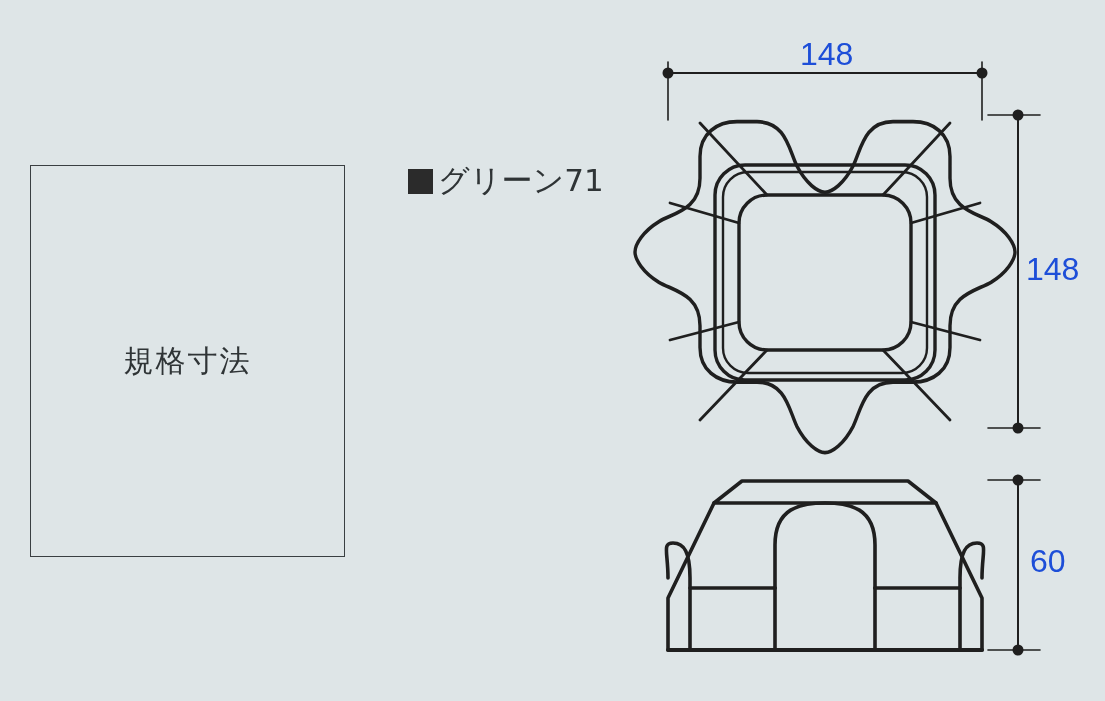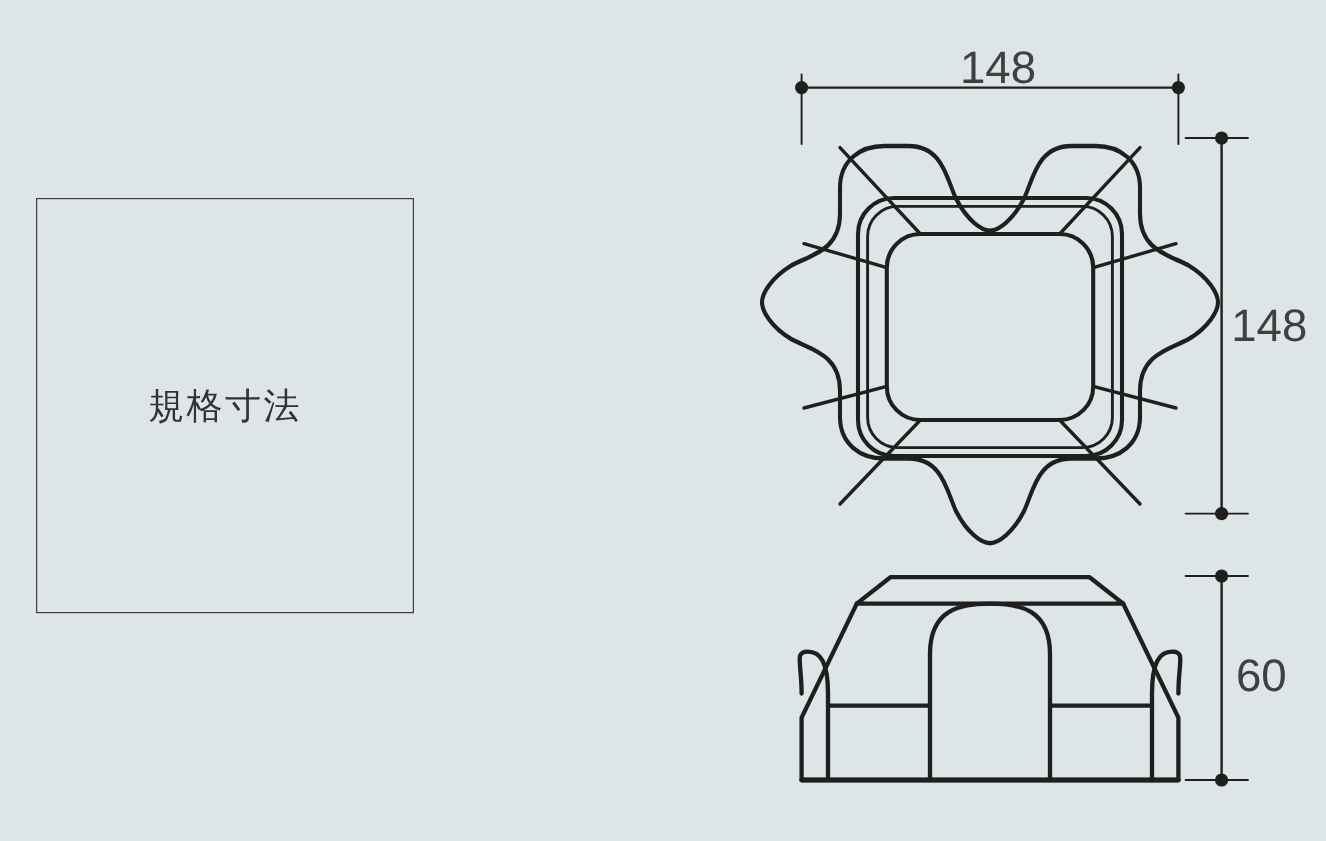--- a/index.html
+++ b/index.html
@@ -24,21 +24,21 @@
   #stage > svg {
     position: absolute;
     left: 0;
     top: 0;
   }
   .spec-box {
     position: absolute;
     left: 30px;
     top: 165px;
     width: 315px;
-    height: 346px;
+    height: 392px;
     border: 1.6px solid #3a3f42;
     box-sizing: border-box;
     display: flex;
     align-items: center;
     justify-content: center;
   }
   .spec-box-label {
     font-size: 30px;
     color: #2f3436;
     letter-spacing: 2px;
@@ -59,22 +59,22 @@
   .legend-swatch {
     display: inline-block;
     width: 25px;
     height: 25px;
     background: #2b2b2b;
     margin-right: 5px;
     flex: none;
   }
   .dim-text {
     position: absolute;
-    font-size: 38px;
-    color: #404040;
+    font-size: 32px;
+    color: #1d4ed8;
     font-family: "Liberation Sans", "DejaVu Sans", sans-serif;
     white-space: nowrap;
   }
   #dim-top-value   { left: 800px; top: 36px; }
   #dim-right-value { left: 1026px; top: 251px; }
   #dim-height-value{ left: 1030px; top: 543px; }
 </style>
 </head>
 <body>
 
@@ -230,20 +230,24 @@
 
       </g>
 
     </g>
   </svg>
 
   <div class="spec-box">
     <span class="spec-box-label">規格寸法</span>
   </div>
 
+  <div class="color-legend">
+    <span class="legend-swatch"></span>
+    <span>グリーン71</span>
+  </div>
 
   <div class="dim-text" id="dim-top-value">148</div>
 
   <div class="dim-text" id="dim-right-value">148</div>
 
   <div class="dim-text" id="dim-height-value">60</div>
 
 </div>
 
 </body></html>

